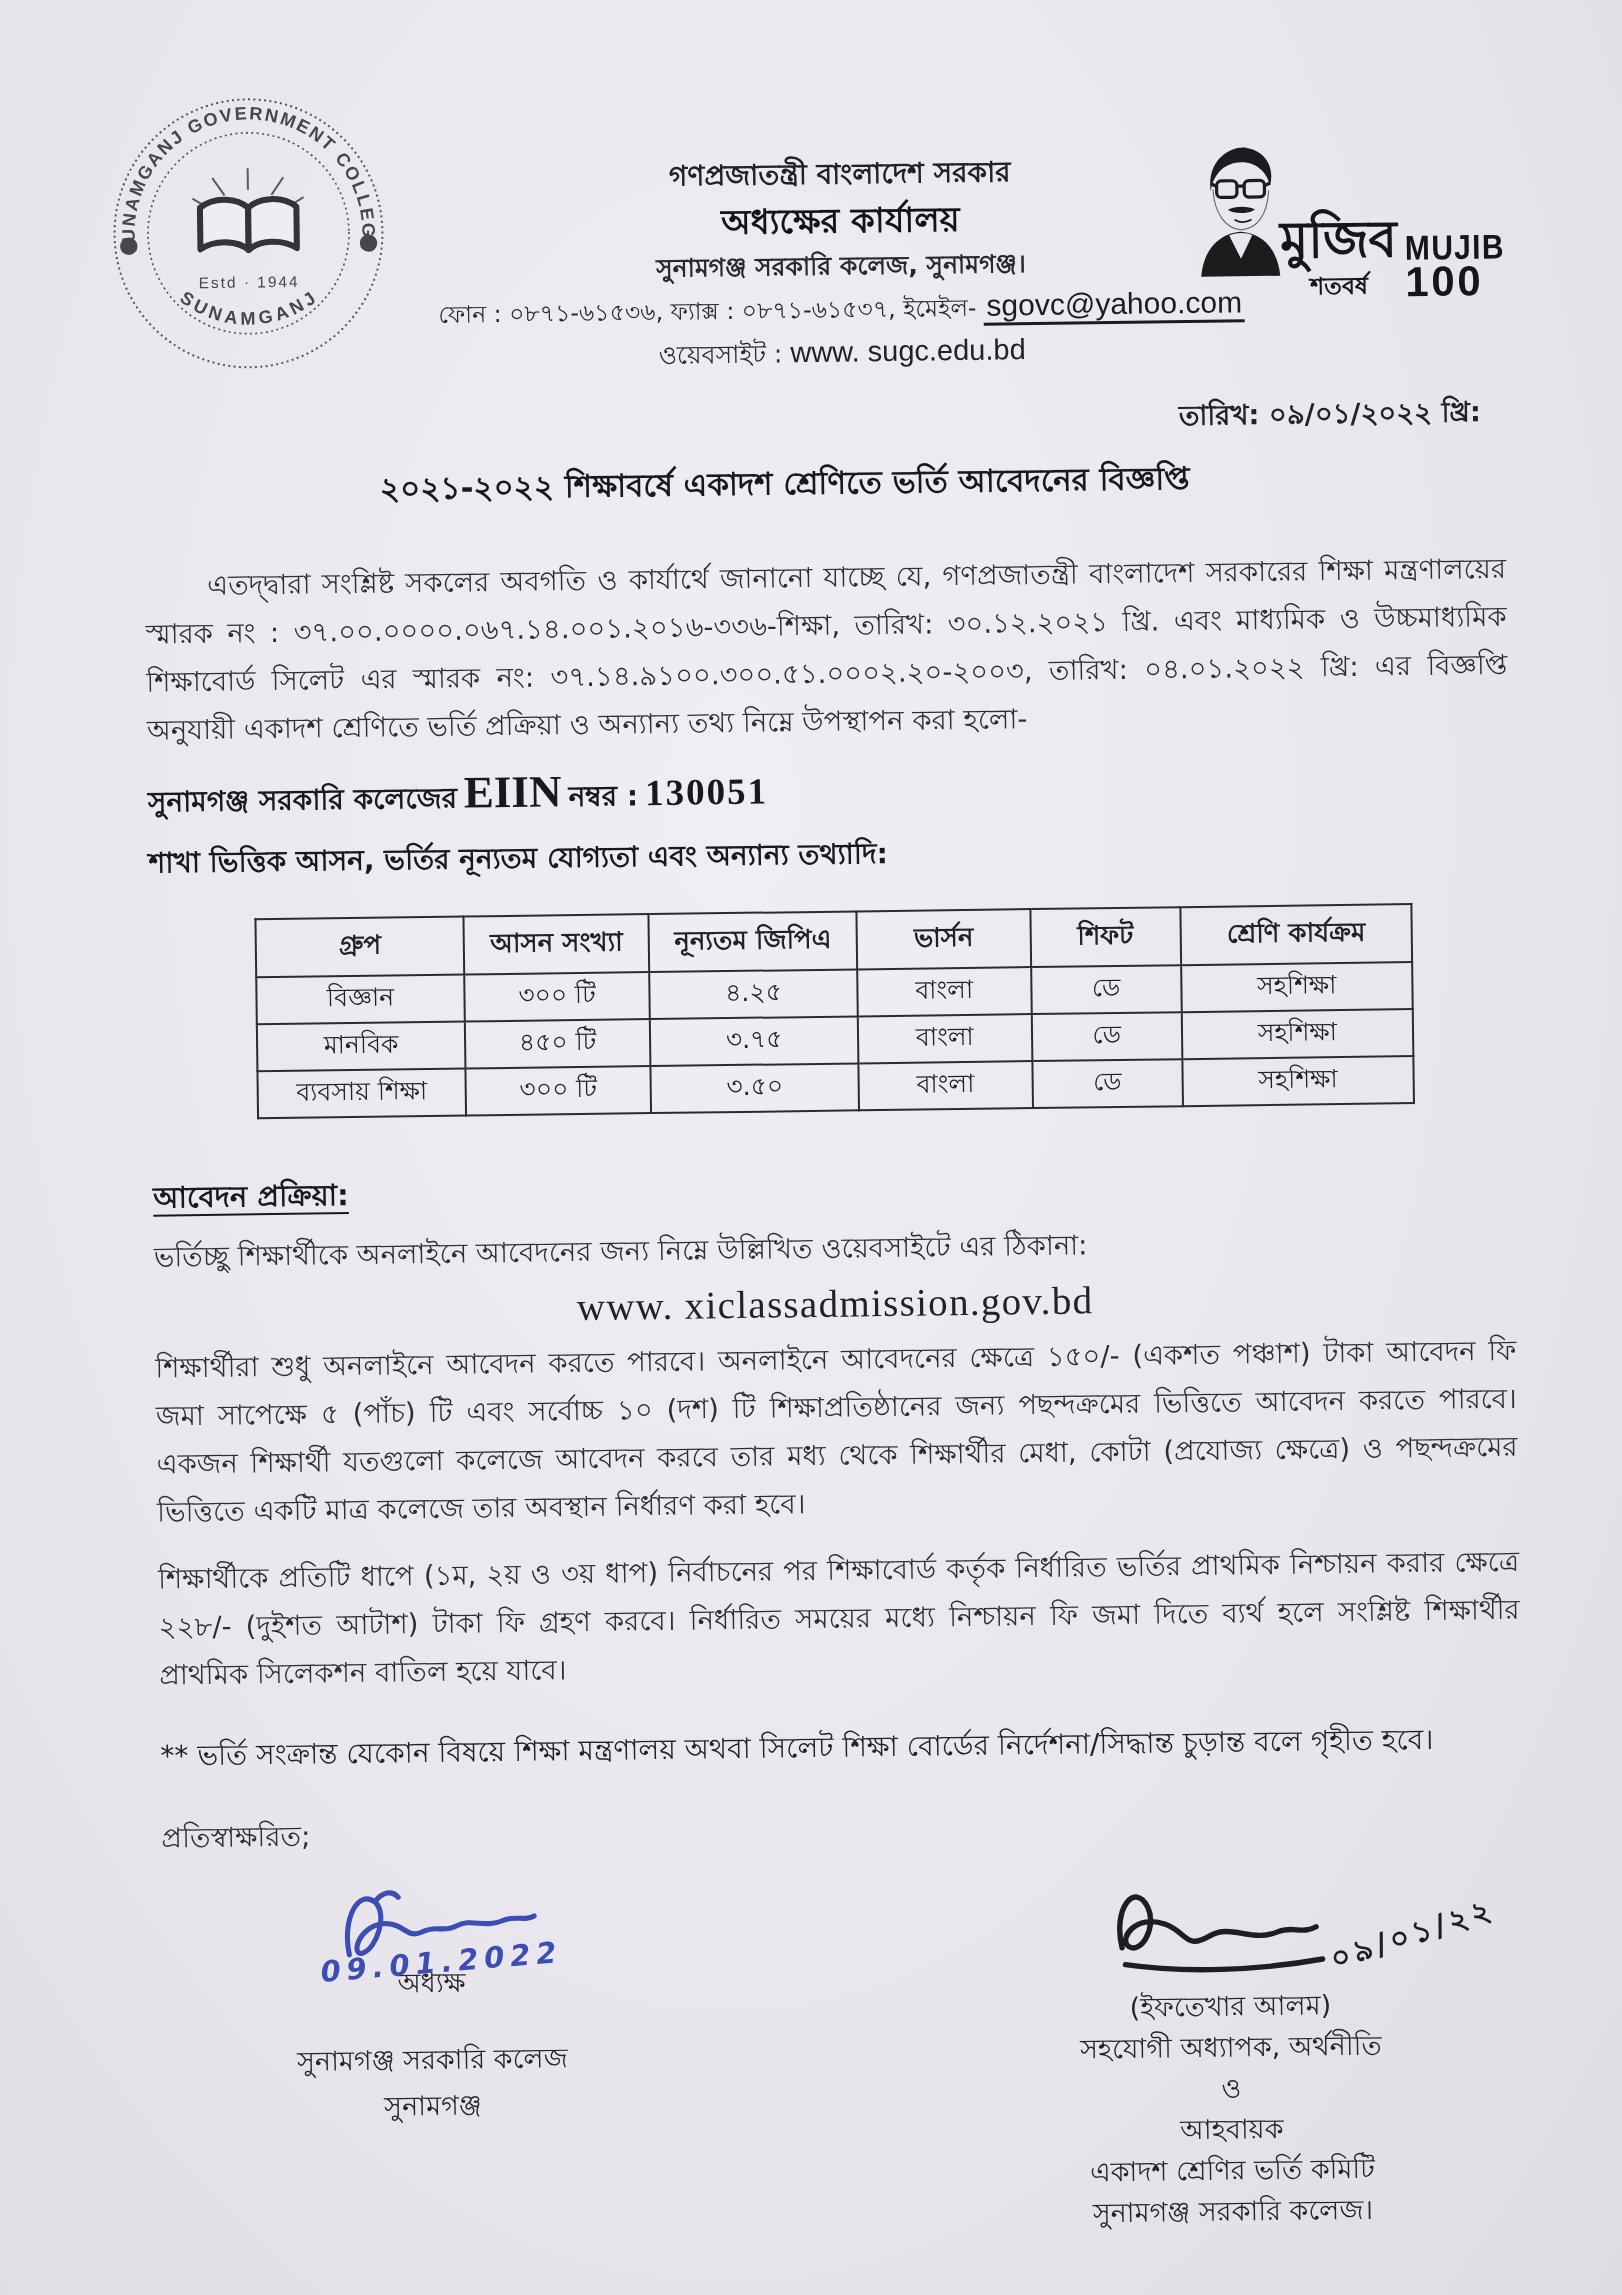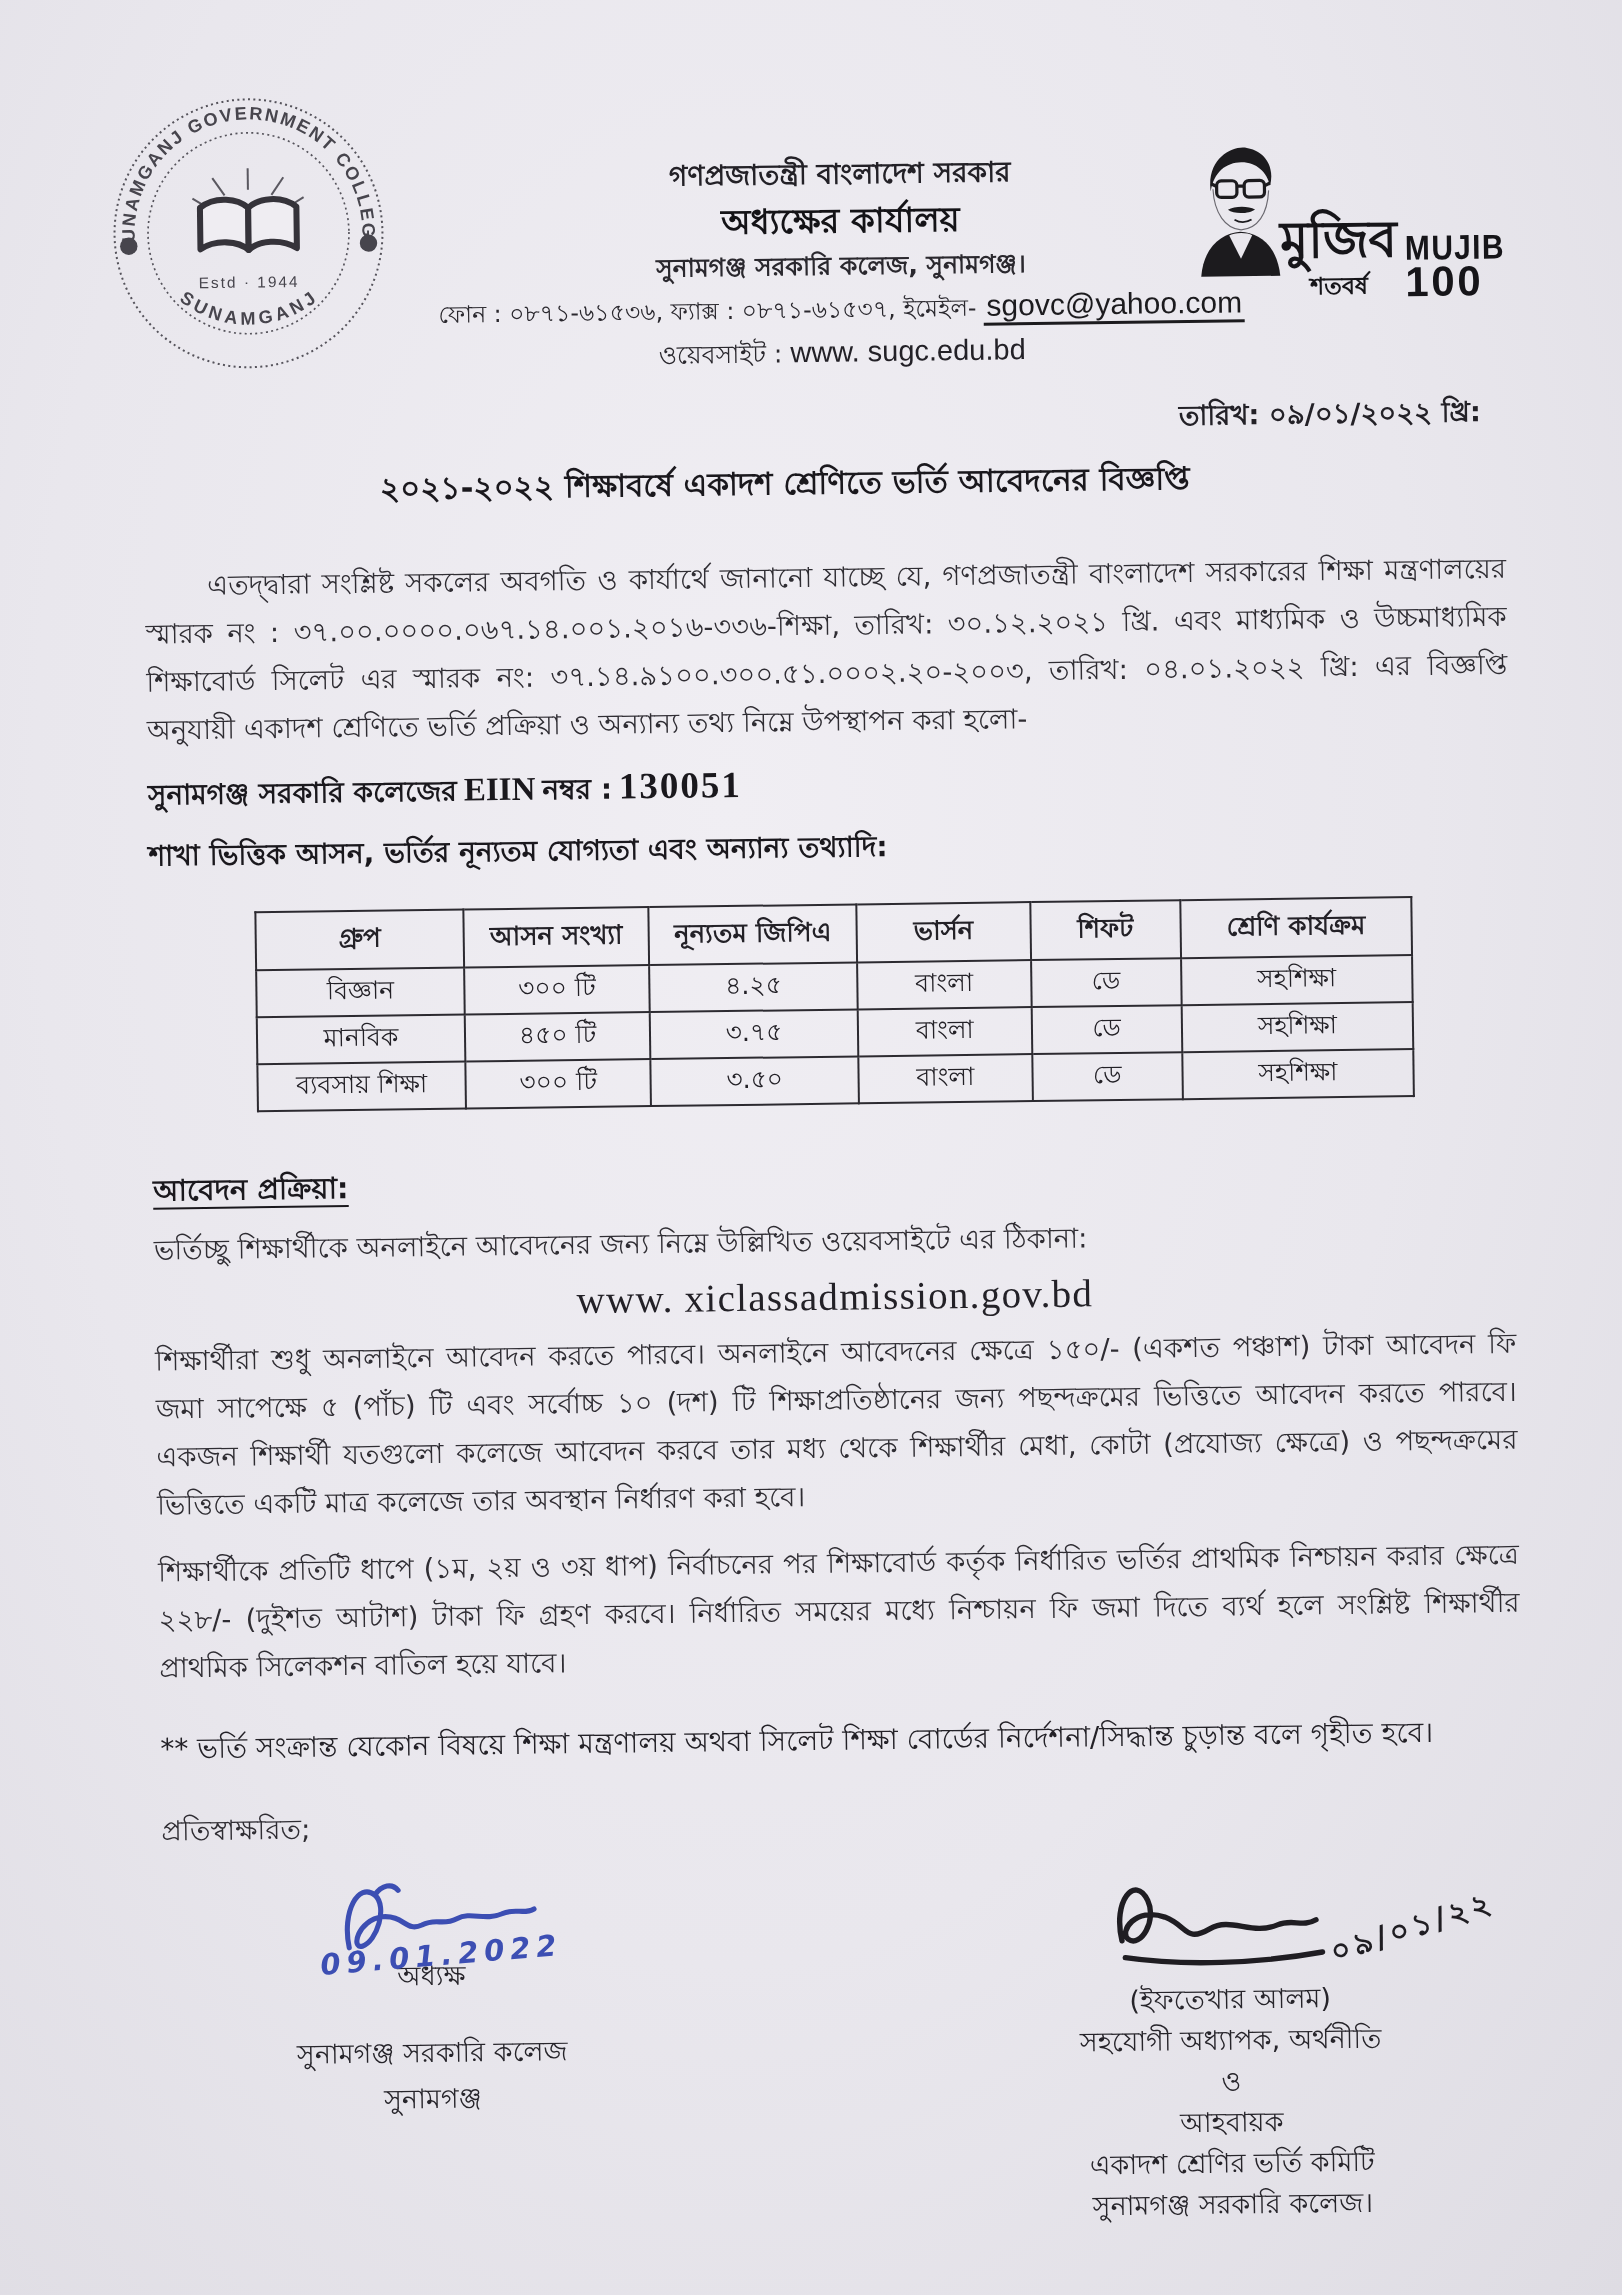--- a/index.html
+++ b/index.html
@@ -31,21 +31,21 @@
   .mujib-100{font-size:42px;font-weight:bold;color:#161519;line-height:37px;letter-spacing:2.6px;}
 
   .date-line{position:absolute;top:400px;right:134px;font-size:27.5px;font-weight:bold;color:#232127;}
   .doc-title{position:absolute;top:459px;left:0;right:39px;text-align:center;font-size:31px;font-weight:bold;color:#1a181d;}
 
   
   .doc-body{position:absolute;top:553px;left:151px;right:111px;}
   .p{font-size:27.5px;line-height:48px;text-align:justify;color:#2f2d33;}
   .p1{text-indent:62px;}
   .eiin-line{margin-top:17px;font-size:28px;font-weight:bold;color:#1a181d;}
-  .eiin-latin{font-family:"Liberation Serif","DejaVu Serif",serif;font-size:33px;}
+  .eiin-latin{font-family:"Liberation Serif","DejaVu Serif",serif;font-size:45px;}
   .eiin-num{font-family:"Liberation Serif","DejaVu Serif",serif;font-size:37px;letter-spacing:2px;}
   .seats-heading{margin-top:14.4px;font-size:28px;font-weight:bold;color:#1a181d;}
 
   table.seats{border-collapse:collapse;margin:31px 0 0 105px;width:1158px;}
   table.seats th,table.seats td{
     border:2px solid #2c2a30;text-align:center;vertical-align:middle;
     font-family:"DejaVu Sans","Liberation Sans",sans-serif;color:#232127;
   }
   table.seats th{font-size:26px;font-weight:bold;height:54px;}
   table.seats td{font-size:25px;height:39px;}

